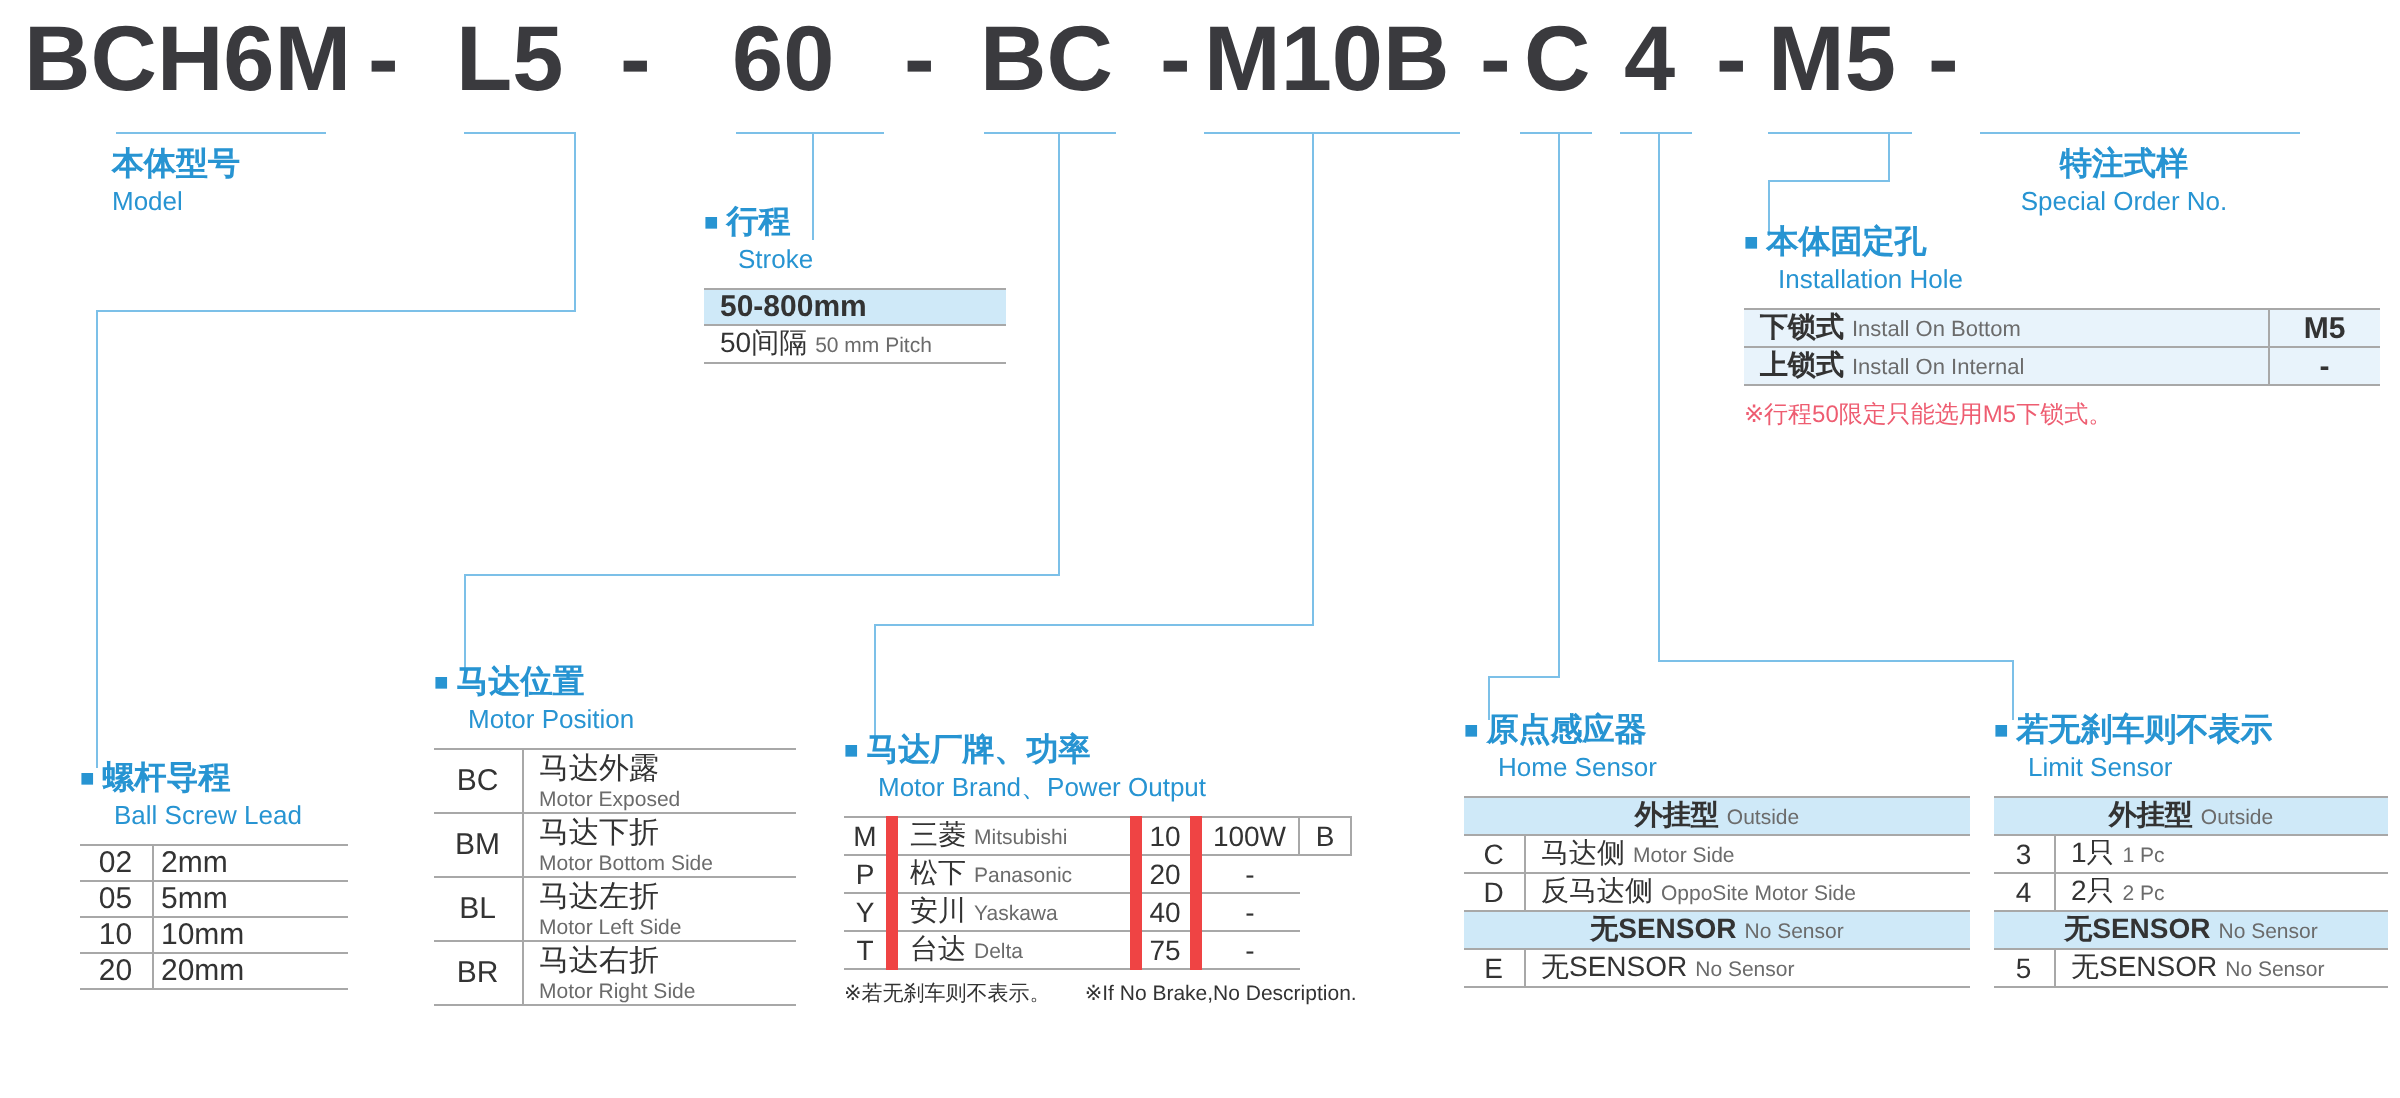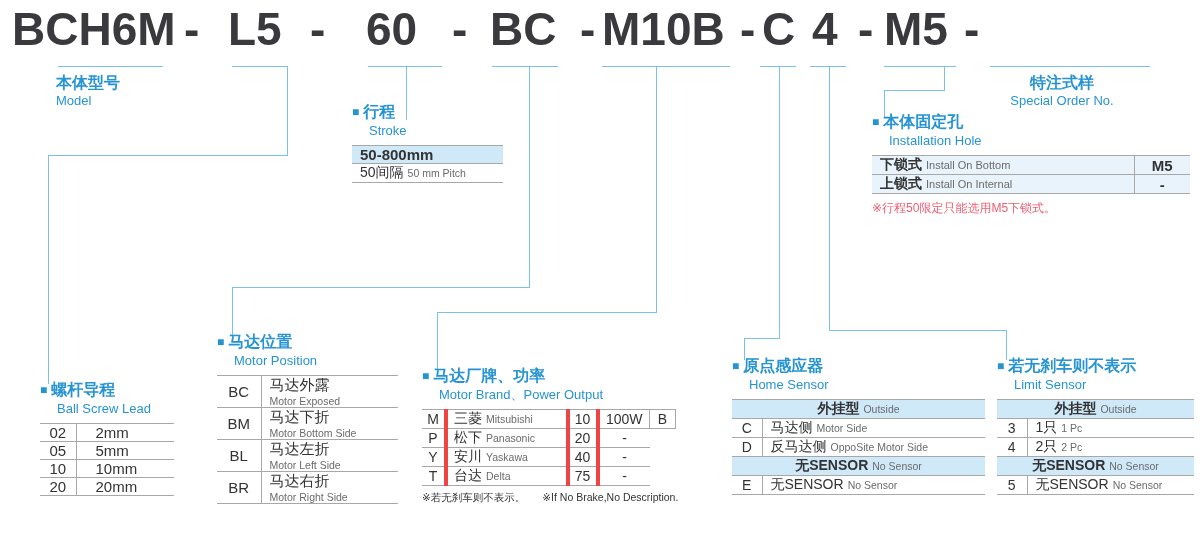--- a/index.html
+++ b/index.html
@@ -31,36 +31,36 @@
   td.code { text-align:center; border-right:1px solid #a8a8a8; }
   td.desc { padding-left:8px; }
   .zh { font-size:14px; color:#333; }
   .en { font-size:10.5px; color:#6b6b6b; margin-left:4px; }
   .grp { background:#cfe9f8; text-align:center; }
   .grp .zh { font-weight:bold; }
 
   
   table.lead { width:134px; }
   .lead td.code { width:36px; font-size:15px; }
-  .lead td.desc { font-size:15px; padding-left:19px; }
+  .lead td.desc { font-size:15px; padding-left:4px; }
 
   
   table.mpos { width:181px; }
   .mpos td { height:40px; }
   .mpos td.code { width:44px; font-size:15px; }
   .mpos td.desc .zh { display:block; font-size:15px; }
   .mpos td.desc .en { display:block; margin-left:0; }
 
   
   table.mb { width:254px; }
   .mb td.c1 { width:24px; text-align:center; }
   .mb td.c2 { padding-left:6px; }
   .mb td.c3 { width:30px; text-align:center; }
   .mb td.c4 { width:52px; text-align:center; }
-  .mb td.bl { border-left:4px solid #ef4444; }
+  .mb td.bl { border-left:6px solid #ef4444; }
   .mb td.brake { width:26px; border:1px solid #a8a8a8; text-align:center; }
   .mb td.blank { border:none; width:26px; }
   .mb-note { font-size:10.5px; color:#333; margin-top:5px; white-space:nowrap; }
   .mb-note .n2 { margin-left:17px; }
 
   
   table.home { width:253px; }
   .home td.code { width:30px; }
   table.limit { width:197px; }
   .limit td.code { width:30px; }

